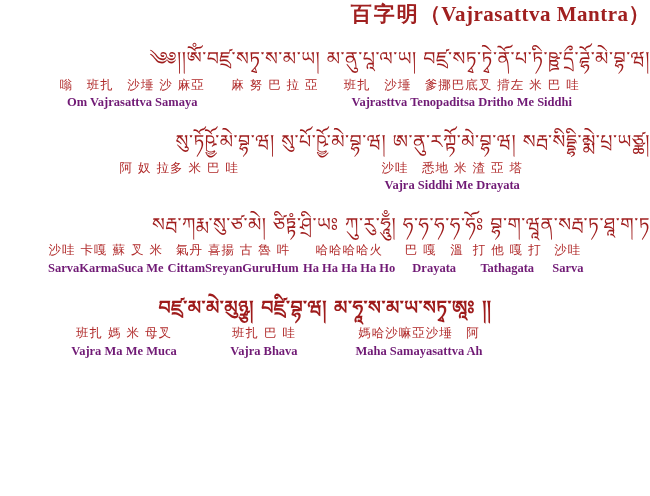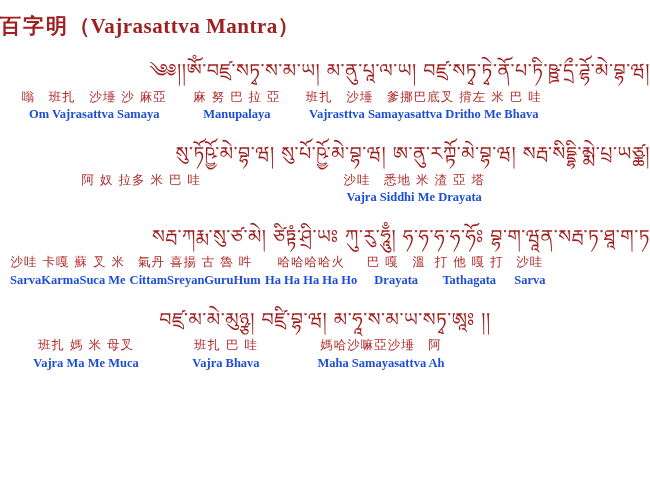--- a/index.html
+++ b/index.html
@@ -15,27 +15,27 @@
     overflow: hidden;
   }
   .page {
     position: relative;
     width: 650px;
     height: 496px;
     box-sizing: border-box;
     padding: 0;
   }
   .title {
-    text-align: left;
+    text-align: right;
     font-family: "Liberation Serif", serif;
     font-size: 21px;
     font-weight: bold;
     color: #a02020;
     letter-spacing: 0.5px;
-    padding-top: 14px;
+    padding-top: 2px;
     line-height: 1.2;
   }
   .title .cjk {
     letter-spacing: 2px;
   }
   .block {
     margin-top: 10px;
   }
   .tib-line {
     text-align: right;
@@ -46,39 +46,40 @@
     white-space: nowrap;
     letter-spacing: 0.5px;
   }
   .row {
     display: flex;
     justify-content: center;
     align-items: flex-start;
     width: 562px;
     box-sizing: border-box;
     padding: 0 8px;
+    margin-left: 38px;
   }
   .cell {
     text-align: center;
     box-sizing: border-box;
     padding: 0 2px;
   }
   .cjk-line {
     font-family: "DejaVu Sans", sans-serif;
     font-size: 12.5px;
     color: #b02a2a;
     line-height: 1.5;
     white-space: nowrap;
     letter-spacing: 1px;
   }
   .rom-line {
     font-family: "Liberation Serif", serif;
     font-size: 12.5px;
     font-weight: bold;
-    color: #1d4ed8;
+    color: #701a75;
     line-height: 1.4;
     white-space: nowrap;
   }
   .grp-1 .cell { flex: 1 1 0; }
   .spacer-sm { height: 3px; }
 </style>
 </head>
 <body>
 
 <div class="page">
@@ -90,25 +91,24 @@
   <div class="block" style="margin-top:18px;">
     <div class="tib-line">༄༅།།ཨོཾ་བཛྲ་སཏྭ་ས་མ་ཡ།    མ་ནུ་པཱ་ལ་ཡ།    བཛྲ་སཏྭ་ཏྭེ་ནོ་པ་ཏི་ཥྛ་དྲྀ་ཌྷོ་མེ་བྷ་ཝ།</div>
     <div class="spacer-sm"></div>
     <div class="row grp-1">
       <div class="cell" style="flex:1.05">
         <div class="cjk-line">嗡　班扎　沙埵 沙 麻亞</div>
         <div class="rom-line">Om Vajrasattva Samaya</div>
       </div>
       <div class="cell" style="flex:0.68">
         <div class="cjk-line">麻 努 巴 拉 亞</div>
-        <div class="rom-line">Manupalaya</div>
       </div>
       <div class="cell" style="flex:1.6">
         <div class="cjk-line">班扎　沙埵　爹挪巴底叉 揹左 米 巴 哇</div>
-        <div class="rom-line">Vajrasttva   Samayasattva   Dritho Me Bhava</div>
+        <div class="rom-line">Vajrasttva   Tenopaditsa   Dritho Me Siddhi</div>
       </div>
     </div>
   </div>
 
   <div class="block" style="margin-top:16px;">
     <div class="tib-line">སུ་ཏོཥྱོ་མེ་བྷ་ཝ།    སུ་པོ་ཥྱོ་མེ་བྷ་ཝ།    ཨ་ནུ་རཀྟོ་མེ་བྷ་ཝ།    སརྦ་སིདྡྷི་མྨེ་པྲ་ཡཙྪ།</div>
     <div class="spacer-sm"></div>
     <div class="row">
       <div class="cell" style="flex:1">
         <div class="cjk-line">阿 奴 拉多 米 巴 哇</div>
@@ -145,21 +145,21 @@
         <div class="rom-line">Tathagata</div>
       </div>
       <div class="cell" style="flex:0.5">
         <div class="cjk-line">沙哇</div>
         <div class="rom-line">Sarva</div>
       </div>
     </div>
   </div>
 
   <div class="block" style="margin-top:16px;">
-    <div class="tib-line" style="text-align:center; padding-left:0;">བཛྲ་མ་མེ་མུཉྩ།    བཛྲི་བྷ་ཝ།    མ་ཧཱ་ས་མ་ཡ་སཏྭ་ཨཱཿ །།</div>
+    <div class="tib-line" style="text-align:center; padding-left:0;font-weight:bold;">བཛྲ་མ་མེ་མུཉྩ།    བཛྲི་བྷ་ཝ།    མ་ཧཱ་ས་མ་ཡ་སཏྭ་ཨཱཿ །།</div>
     <div class="spacer-sm"></div>
     <div class="row" style="padding-right:88px;">
       <div class="cell" style="flex:0 0 160px">
         <div class="cjk-line">班扎 媽 米 母叉</div>
         <div class="rom-line">Vajra Ma Me Muca</div>
       </div>
       <div class="cell" style="flex:0 0 120px">
         <div class="cjk-line">班扎 巴 哇</div>
         <div class="rom-line">Vajra Bhava</div>
       </div>

